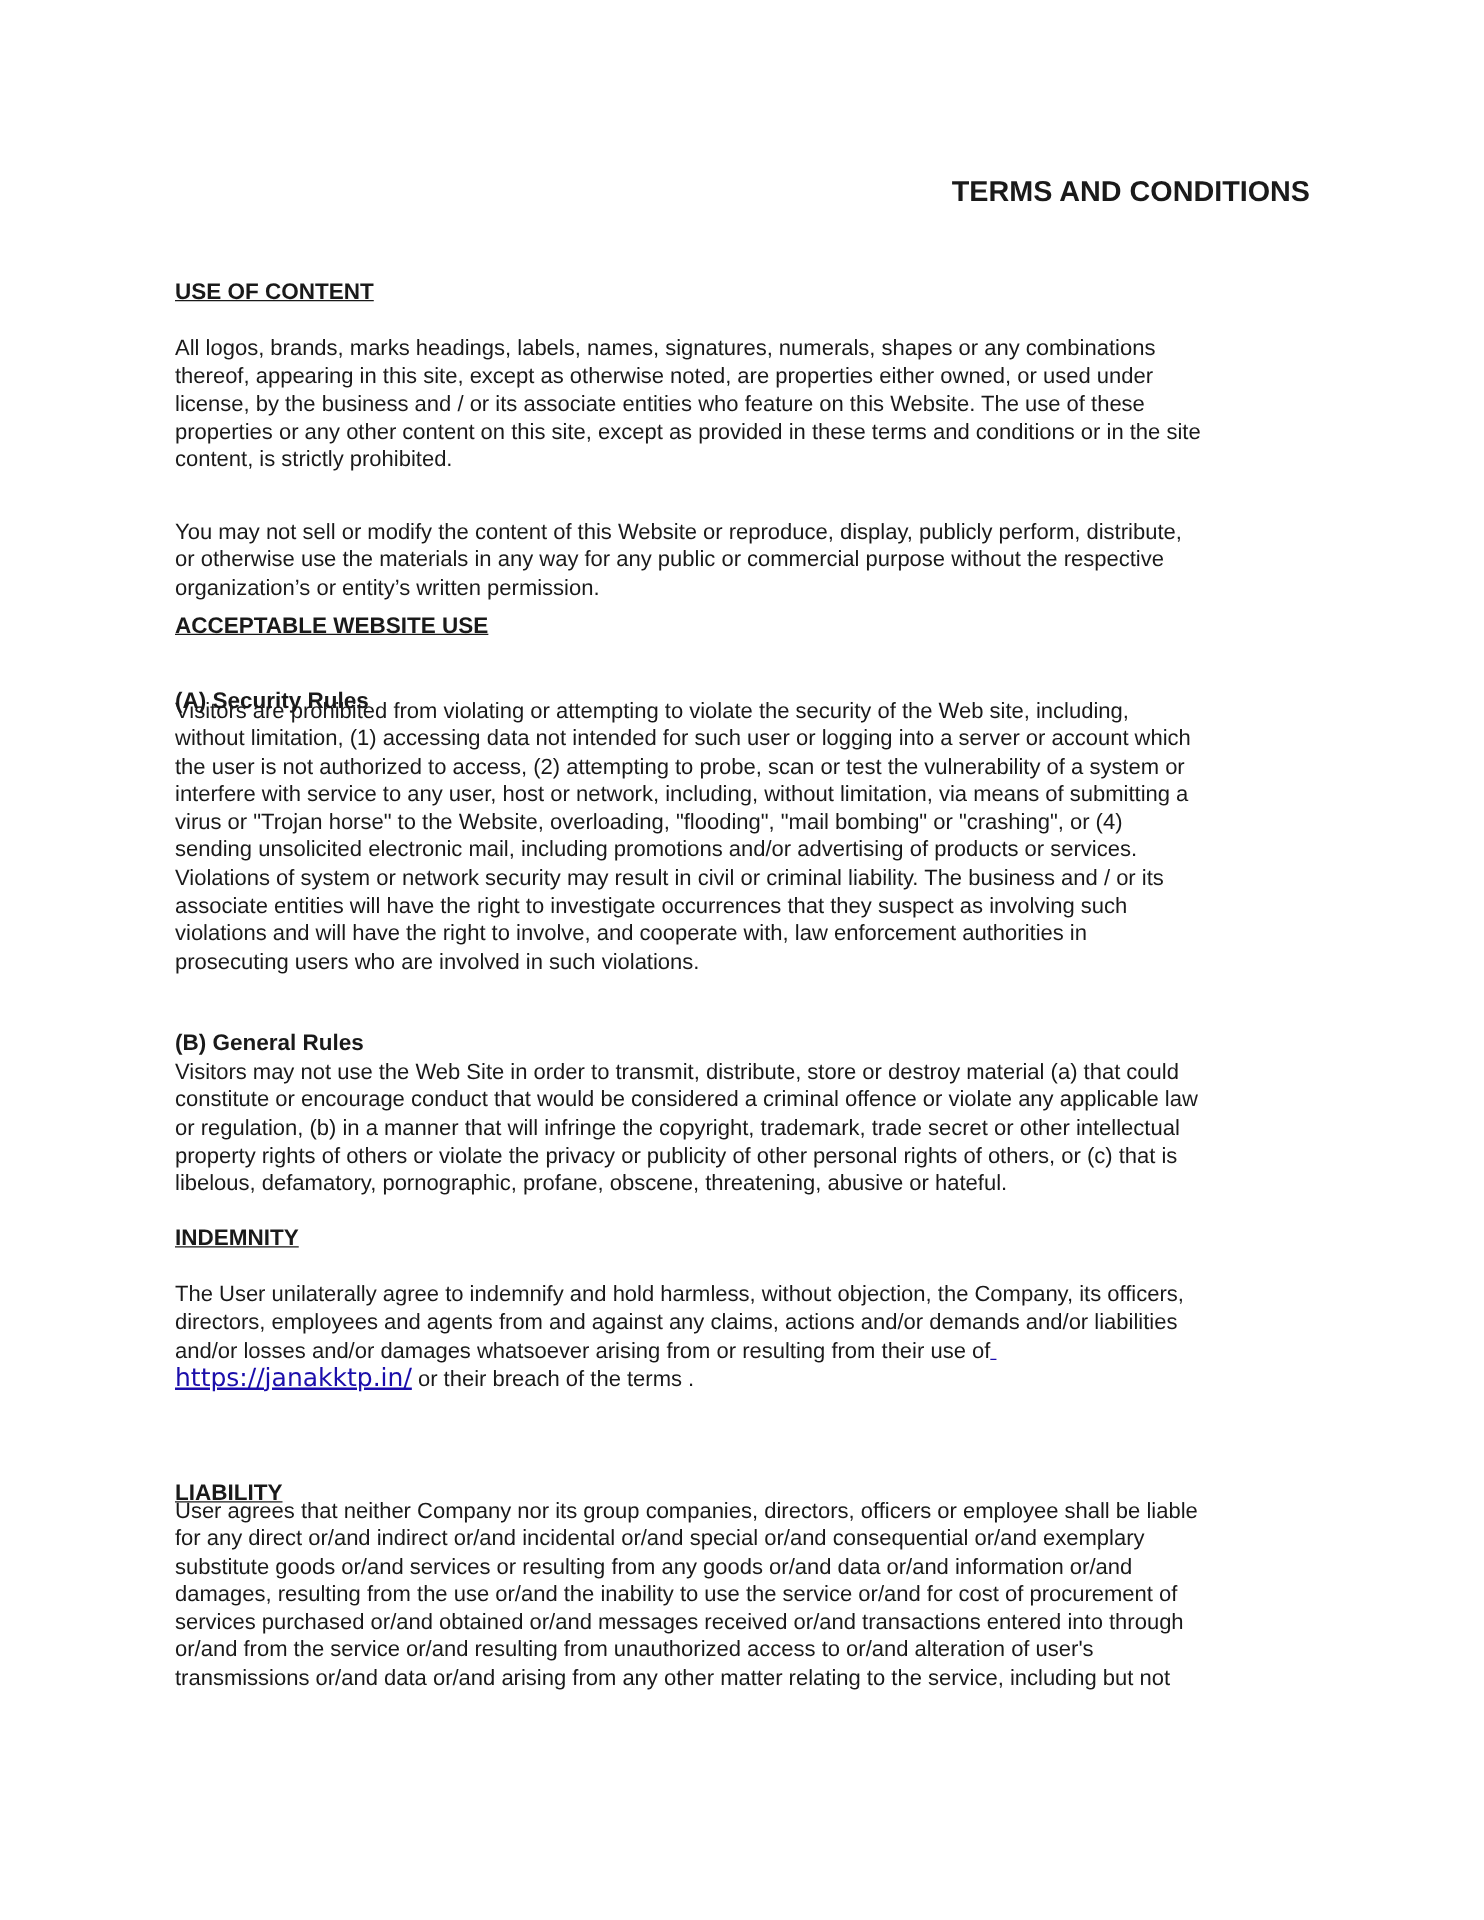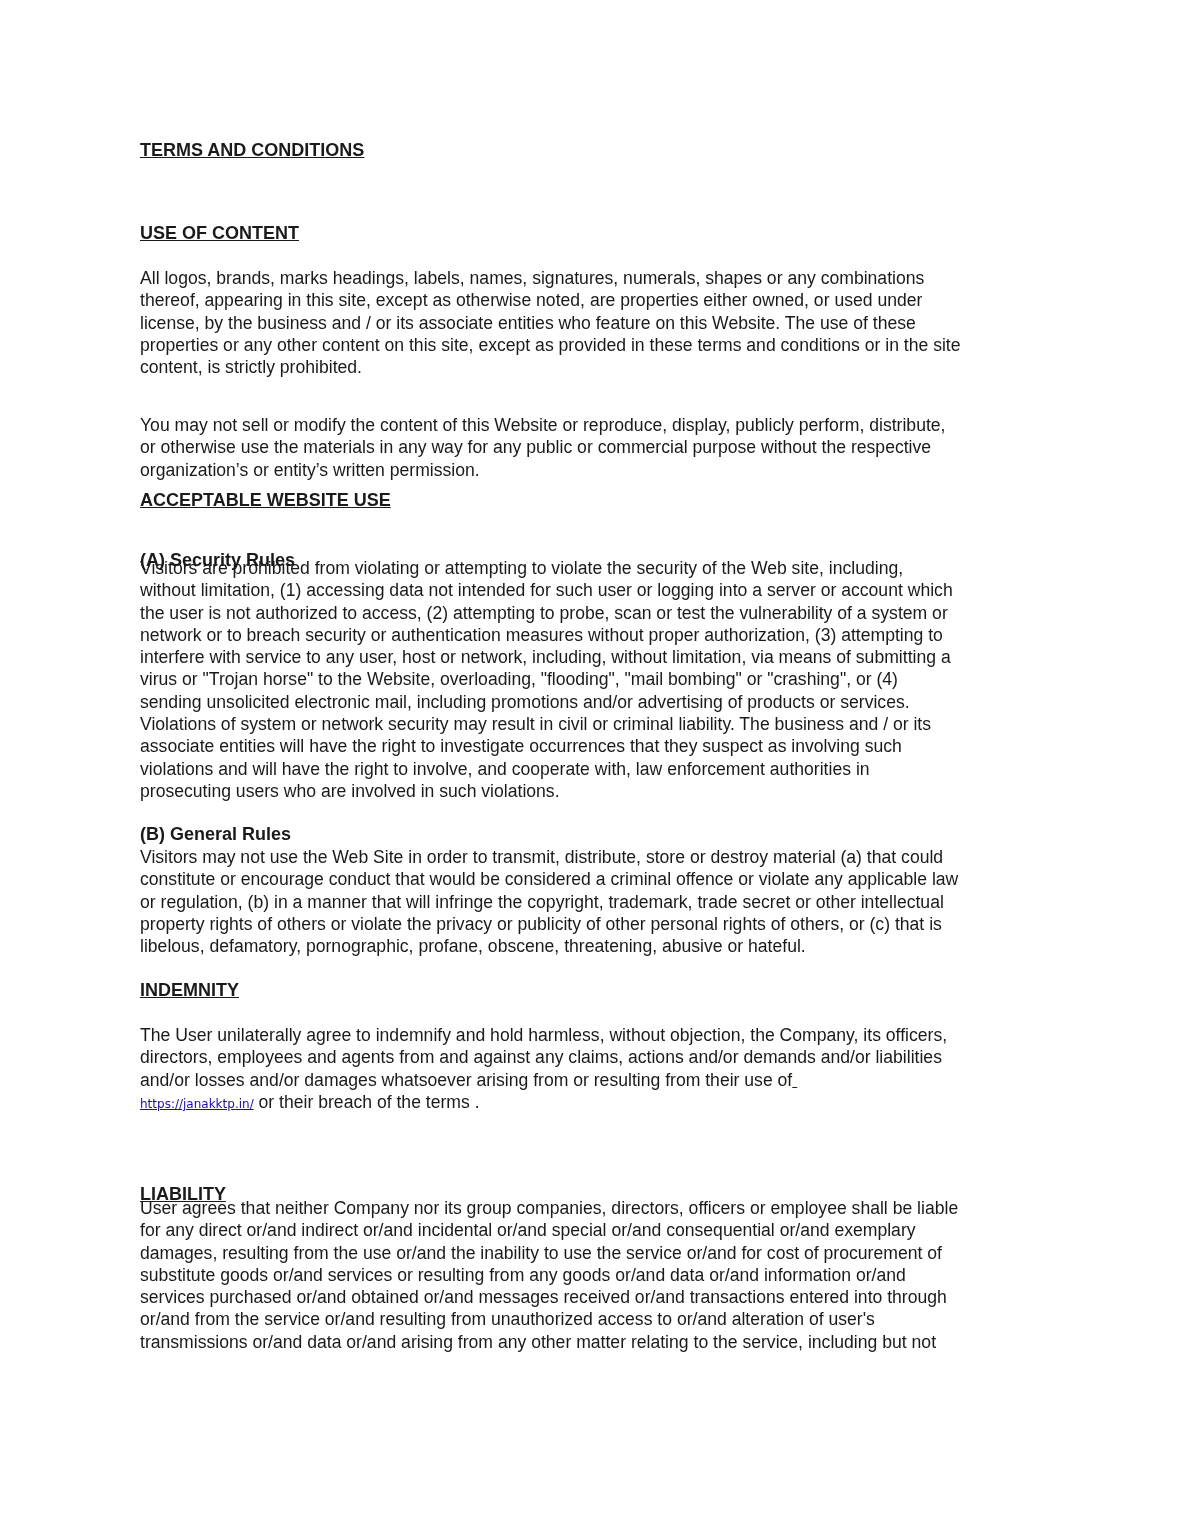--- a/index.html
+++ b/index.html
@@ -1,25 +1,25 @@
 <!DOCTYPE html>
 <html><head>
 <meta charset="utf-8">
 <style>
   html, body { margin: 0; padding: 0; background: #ffffff; }
   body { width: 1187px; height: 1536px; position: relative; overflow: hidden;
          font-family: "Liberation Sans", sans-serif; color: #1a1a1a; }
   .page { position: absolute; left: 140px; top: 0; width: 920px; }
-  .title { position: absolute; left: 0; width: 908px; top: 140px; text-align: left;
-           font-weight: bold; font-size: 18px; text-decoration: underline; letter-spacing: 0; }
+  .title { position: absolute; left: 0; width: 908px; top: 140px; text-align: right;
+           font-weight: bold; font-size: 23px; letter-spacing: 0; }
   .h { position: absolute; left: 0; font-weight: bold; font-size: 18px; text-decoration: underline; }
   .sub { position: absolute; left: 0; font-weight: bold; font-size: 18px; }
   .p { position: absolute; left: 0; width: 910px; font-size: 17.6px; line-height: 22.3px; }
   .p .ln { display: block; white-space: nowrap; }
-  .link { color: #1a0dab; text-decoration: underline; font-family: "DejaVu Sans", sans-serif; font-size: 12px; }
+  .link { color: #1a0dab; text-decoration: underline; font-family: "DejaVu Sans", sans-serif; font-size: 20px; }
   .link-gap { text-decoration: underline; color: #1a0dab; }
 </style>
 </head>
 <body>
 
 <div class="page">
   <div class="title">TERMS AND CONDITIONS</div>
 
   <div class="h" style="top:223px">USE OF CONTENT</div>
   <div class="p" style="top:267px">
@@ -34,21 +34,20 @@
     <span class="ln">or otherwise use the materials in any way for any public or commercial purpose without the respective</span>
     <span class="ln">organization’s or entity’s written permission.</span>
   </div>
 
   <div class="h" style="top:490px">ACCEPTABLE WEBSITE USE</div>
   <div class="sub" style="top:550px">(A) Security Rules</div>
   <div class="p" style="top:557px">
     <span class="ln">Visitors are prohibited from violating or attempting to violate the security of the Web site, including,</span>
     <span class="ln">without limitation, (1) accessing data not intended for such user or logging into a server or account which</span>
     <span class="ln">the user is not authorized to access, (2) attempting to probe, scan or test the vulnerability of a system or</span>
-    <span class="ln">network or to breach security or authentication measures without proper authorization, (3) attempting to</span>
     <span class="ln">interfere with service to any user, host or network, including, without limitation, via means of submitting a</span>
     <span class="ln">virus or "Trojan horse" to the Website, overloading, "flooding", "mail bombing" or "crashing", or (4)</span>
     <span class="ln">sending unsolicited electronic mail, including promotions and/or advertising of products or services.</span>
     <span class="ln">Violations of system or network security may result in civil or criminal liability. The business and / or its</span>
     <span class="ln">associate entities will have the right to investigate occurrences that they suspect as involving such</span>
     <span class="ln">violations and will have the right to involve, and cooperate with, law enforcement authorities in</span>
     <span class="ln">prosecuting users who are involved in such violations.</span>
   </div>
 
   <div class="sub" style="top:824px">(B) General Rules</div>
@@ -65,19 +64,19 @@
     <span class="ln">The User unilaterally agree to indemnify and hold harmless, without objection, the Company, its officers,</span>
     <span class="ln">directors, employees and agents from and against any claims, actions and/or demands and/or liabilities</span>
     <span class="ln"><span>and/or losses and/or damages whatsoever arising from or resulting from their use of</span><span class="link-gap">&nbsp;</span></span>
     <span class="ln"><a class="link">https://janakktp.in/</a><span> or their breach of the terms .</span></span>
   </div>
 
   <div class="h" style="top:1184px">LIABILITY</div>
   <div class="p" style="top:1197px">
     <span class="ln">User agrees that neither Company nor its group companies, directors, officers or employee shall be liable</span>
     <span class="ln">for any direct or/and indirect or/and incidental or/and special or/and consequential or/and exemplary</span>
+    <span class="ln">substitute goods or/and services or resulting from any goods or/and data or/and information or/and</span>
     <span class="ln">damages, resulting from the use or/and the inability to use the service or/and for cost of procurement of</span>
-    <span class="ln">substitute goods or/and services or resulting from any goods or/and data or/and information or/and</span>
     <span class="ln">services purchased or/and obtained or/and messages received or/and transactions entered into through</span>
     <span class="ln">or/and from the service or/and resulting from unauthorized access to or/and alteration of user's</span>
     <span class="ln">transmissions or/and data or/and arising from any other matter relating to the service, including but not</span>
   </div>
 </div>
 
 </body></html>

